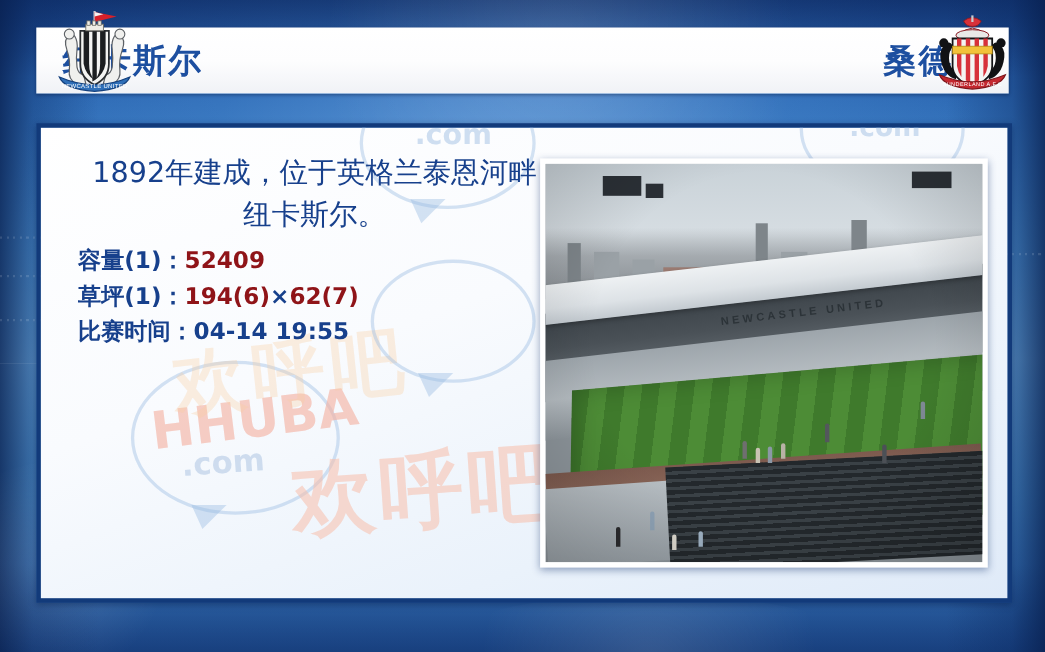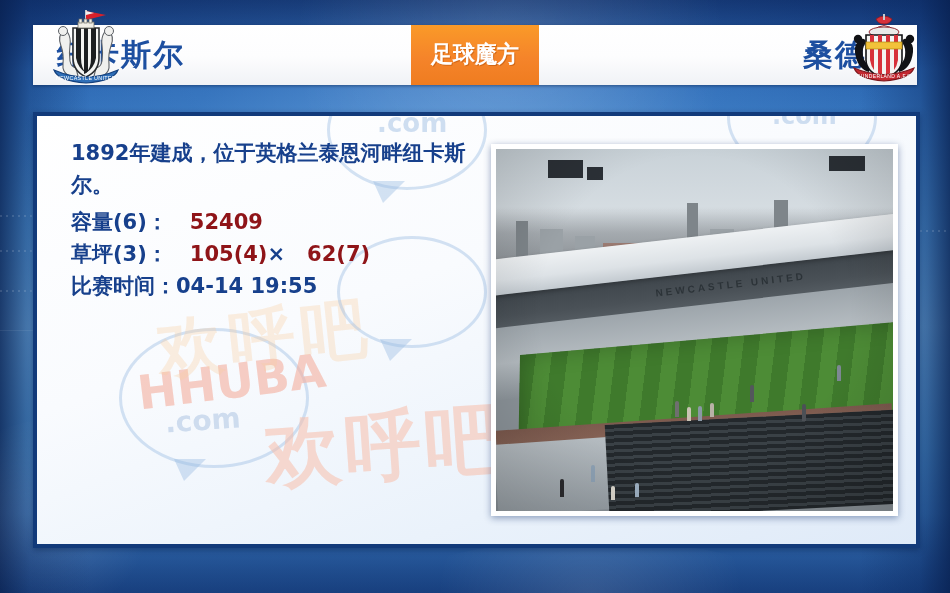--- a/index.html
+++ b/index.html
@@ -95,28 +95,29 @@
   
   #info {
     position:absolute; left: 34px; top: 22px; width: 430px;
     font-family:"DejaVu Sans","Liberation Sans",sans-serif;
   }
   #stadium-title {
     color:#0f2f6b; font-size: 36px; font-weight: bold; letter-spacing: 1px;
     line-height: 1.1; margin-bottom: 12px;
   }
   #stadium-desc {
-    color:#17408c; font-size: 21px; font-weight: bold; line-height: 1.50;
+    color:#17408c; font-size: 26px; font-weight: normal; line-height: 1.50;
     margin-bottom: 6px;
+    text-align: center;
   }
   .stat-line {
     font-size: 21px; font-weight: bold; line-height: 1.52; color:#17408c;
     white-space: nowrap;
   }
-  .stat-val { color:#8f1418;margin-left:22px; }
+  .stat-val { color:#8f1418; }
   .stat-val-blue { color:#17408c; }
 
   
   #weather-icon {
     display:inline-block; vertical-align: -5px; width: 26px; height: 24px;
     border-radius: 4px; margin: 0 1px;
     background: linear-gradient(180deg,#bfe4f7 0%, #8ec9ee 60%, #6fb6e4 100%);
     position: relative; overflow:hidden;
     border: 1px solid #7fb6d8;
   }
@@ -178,23 +179,20 @@
 <div class="bg-dotrow" style="left:860px;top:230px;width:90px;"></div>
 <div class="bg-streak" style="left:0;top:330px;width:80px;height:1px;"></div>
 <div class="bg-glow" style="left:-60px;top:420px;width:220px;height:190px;"></div>
 <div class="bg-glow" style="left:380px;top:540px;width:420px;height:120px;"></div>
 
 <div id="header">
   <div id="header-left">
     <span id="home-name" class="team-name">纽卡斯尔</span>
   </div>
 
-  <div id="center-logo">
-    <span id="center-logo-text">足球魔方</span>
-  </div>
 
   <div id="header-right">
     <span id="away-name" class="team-name">桑德兰</span>
   </div>
 </div>
 
 <svg id="crest-home" class="crest" viewBox="0 0 76 80">
 
   <path d="M38 2 L38 16" stroke="#c9ccd1" stroke-width="2"></path>
   <path d="M38 3 L58 7 L38 12 Z" fill="#d8202a"></path>
@@ -259,25 +257,25 @@
   <div class="wm wm-txt" style="left:120px; top:178px; font-size:66px; color:rgba(250,205,160,0.32); transform:rotate(-6deg); letter-spacing:6px;">欢呼吧</div>
 
   <div class="wm wm-bubble" style="left:300px; top:120px; width:150px; height:112px;"></div>
 
   <div id="info">
 
 
     <div id="stadium-desc">1892年建成，位于英格兰泰恩河畔纽卡斯尔。</div>
 
     <div class="stat-line">
-      <span>容量(6)：</span><span class="stat-val">52409</span>
+      <span>容量(1)：</span><span class="stat-val">52409</span>
     </div>
 
     <div class="stat-line">
-      <span>草坪(3)：</span><span class="stat-val">105(4)</span><span class="stat-val-blue">×</span><span class="stat-val">62(7)</span>
+      <span>草坪(1)：</span><span class="stat-val">194(6)</span><span class="stat-val-blue">×</span><span class="stat-val">62(7)</span>
     </div>
 
     <div class="stat-line">
       <span>比赛时间：</span><span>04-14 19:55</span>
     </div>
 
   </div>
 
   <div id="photo-frame">
     <div id="photo">

